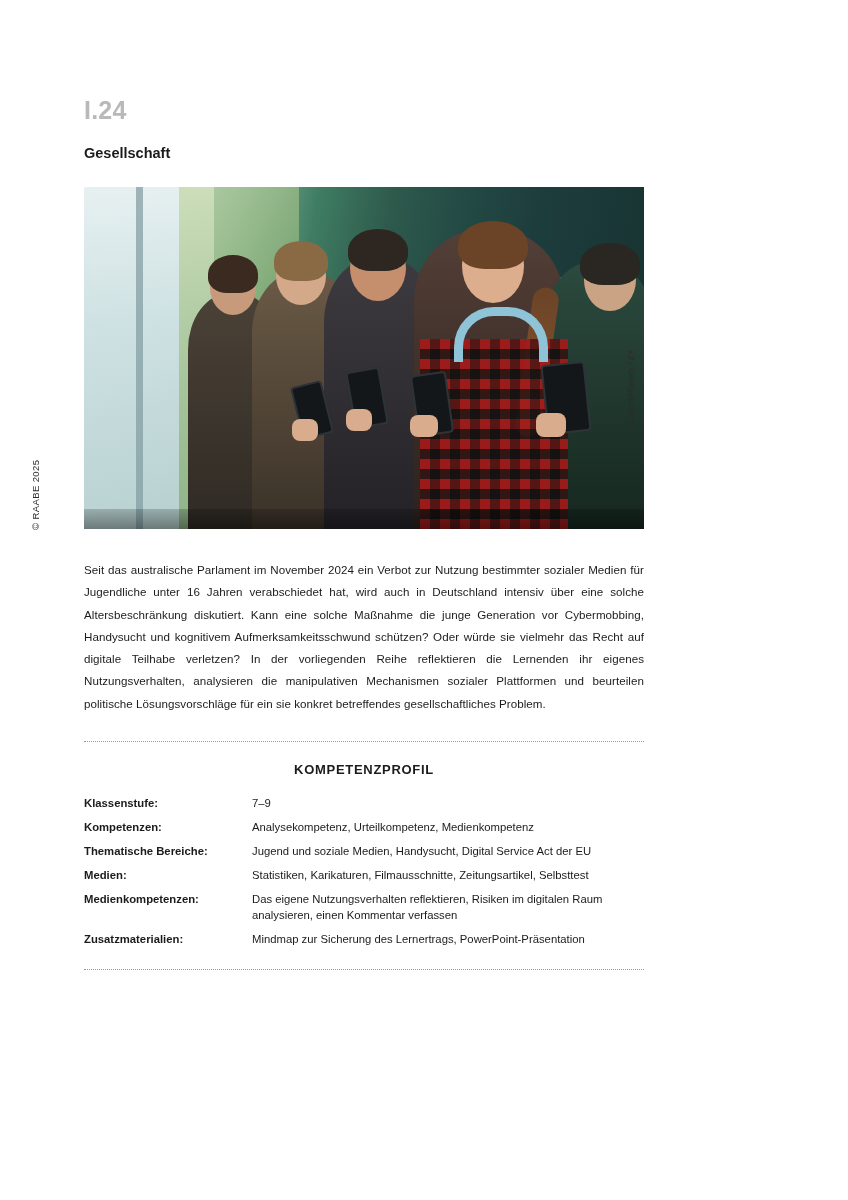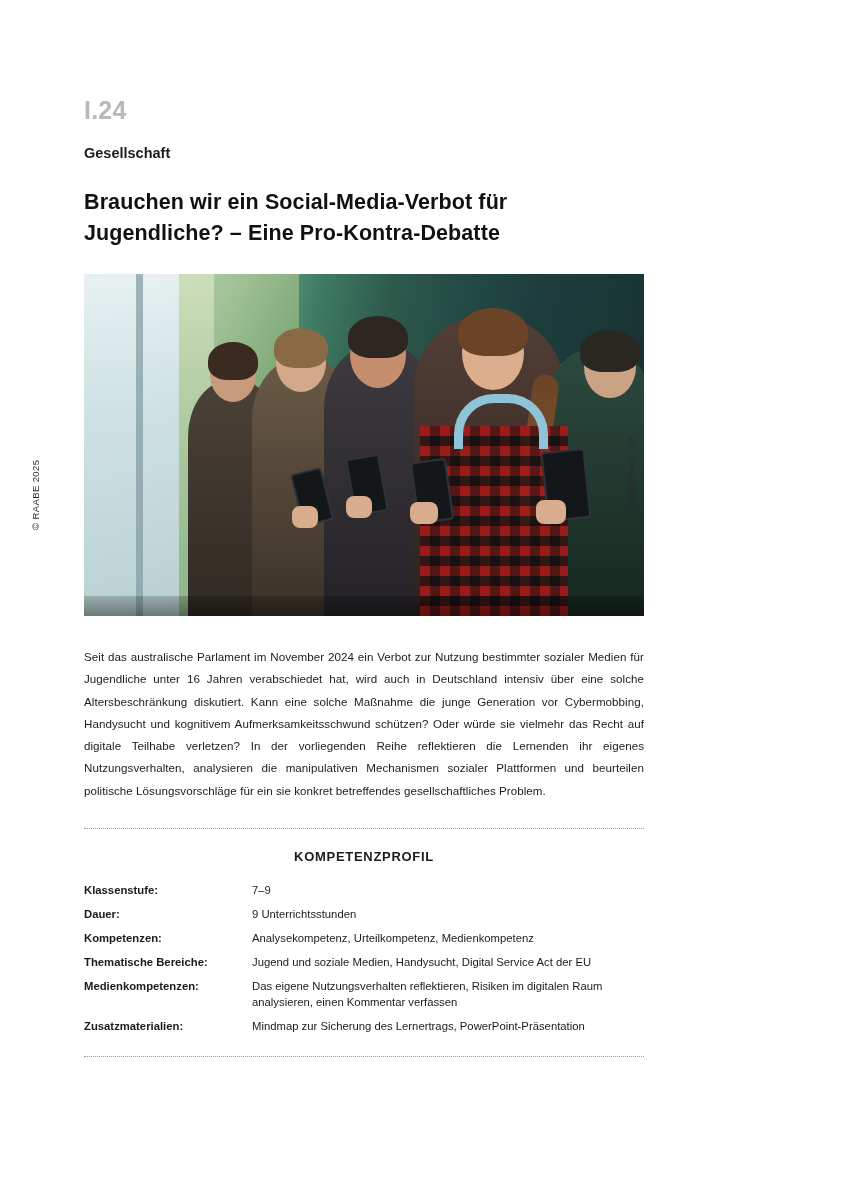--- a/index.html
+++ b/index.html
@@ -273,21 +273,20 @@
 <div class="page">
 
   <div class="side-copyright">© RAABE 2025</div>
 
   <div class="content">
 
     <div class="chapter-number">I.24</div>
 
     <div class="category">Gesellschaft</div>
 
-    <h1 class="doc-title">Brauchen wir ein Social-Media-Verbot für Jugendliche? – Eine Pro-Kontra-Debatte</h1>
 
 
     <div class="hero-wrap">
       <div class="hero" role="img" aria-label="Jugendliche stehen in einem Schulflur und blicken auf ihre Smartphones">
         <div class="wall"></div>
         <div class="window-light"></div>
         <div class="window-frame"></div>
         <div class="lockers"></div>
         <div class="plant"></div>
 
@@ -334,32 +333,32 @@
 
     <div class="profile-heading">KOMPETENZPROFIL</div>
 
     <table class="profile">
       <tbody>
         <tr>
           <td class="key">Klassenstufe:</td>
           <td class="val">7–9</td>
         </tr>
         <tr>
-          <td class="key">Dauer:</td>
-          <td class="val">9 Unterrichtsstunden</td>
-        </tr>
-        <tr>
           <td class="key">Kompetenzen:</td>
           <td class="val">Analysekompetenz, Urteilkompetenz, Medienkompetenz</td>
         </tr>
         <tr>
           <td class="key">Thematische Bereiche:</td>
           <td class="val">Jugend und soziale Medien, Handysucht, Digital Service Act der EU</td>
         </tr>
         <tr>
+          <td class="key">Medien:</td>
+          <td class="val">Statistiken, Karikaturen, Filmausschnitte, Zeitungsartikel, Selbsttest</td>
+        </tr>
+        <tr>
           <td class="key">Medienkompetenzen:</td>
           <td class="val">Das eigene Nutzungsverhalten reflektieren, Risiken im digitalen Raum analysieren, einen Kommentar verfassen</td>
         </tr>
         <tr>
           <td class="key">Zusatzmaterialien:</td>
           <td class="val">Mindmap zur Sicherung des Lernertrags, PowerPoint-Präsentation</td>
         </tr>
       </tbody>
     </table>
 

